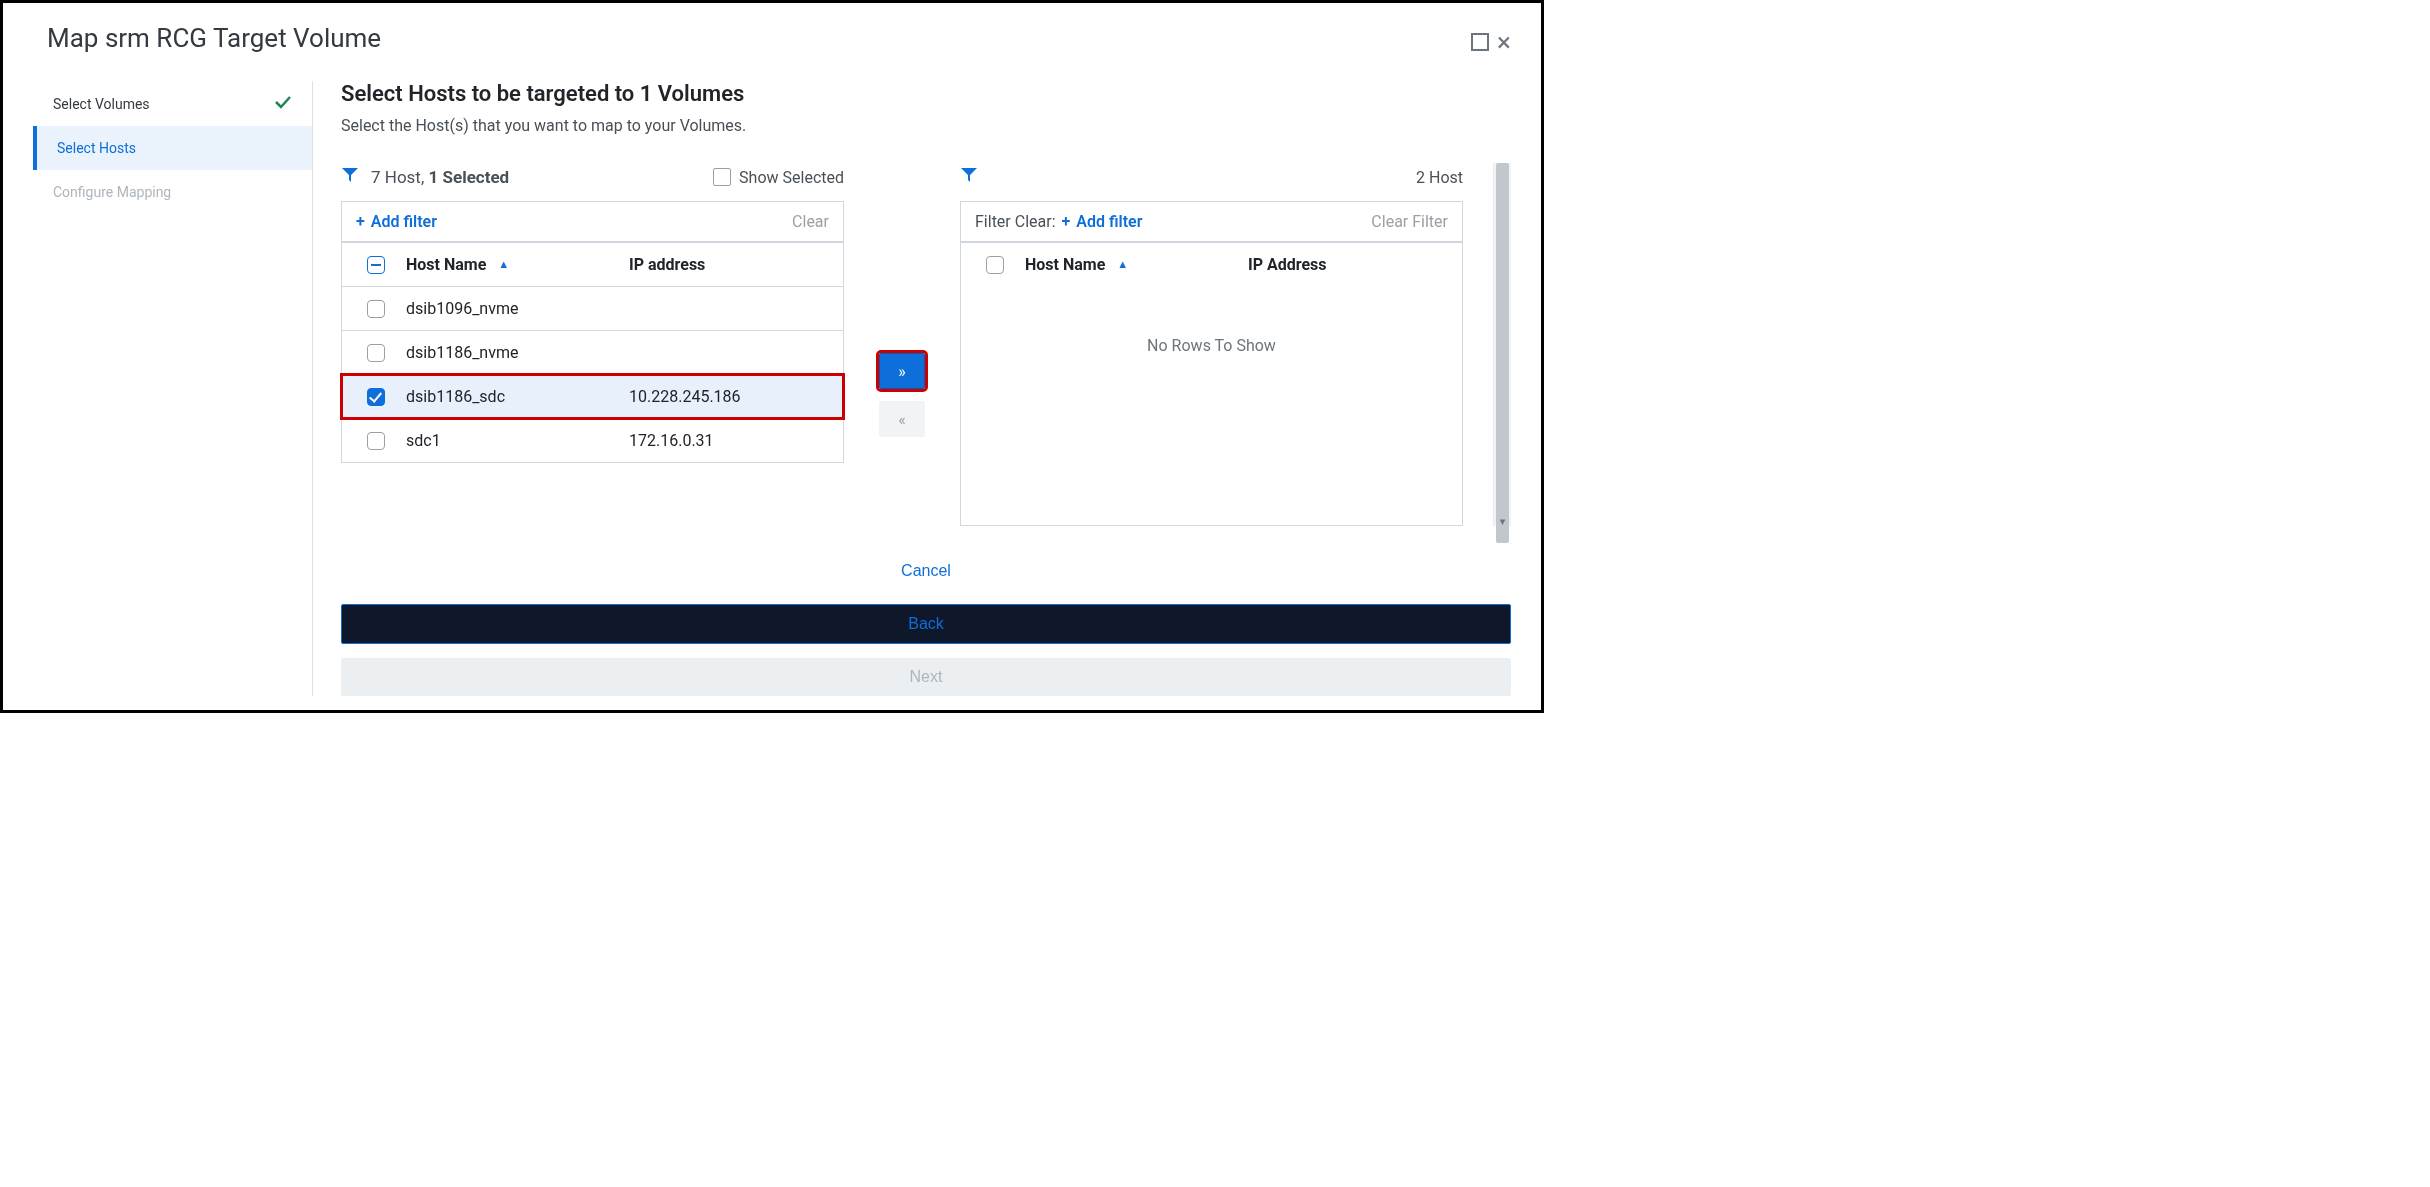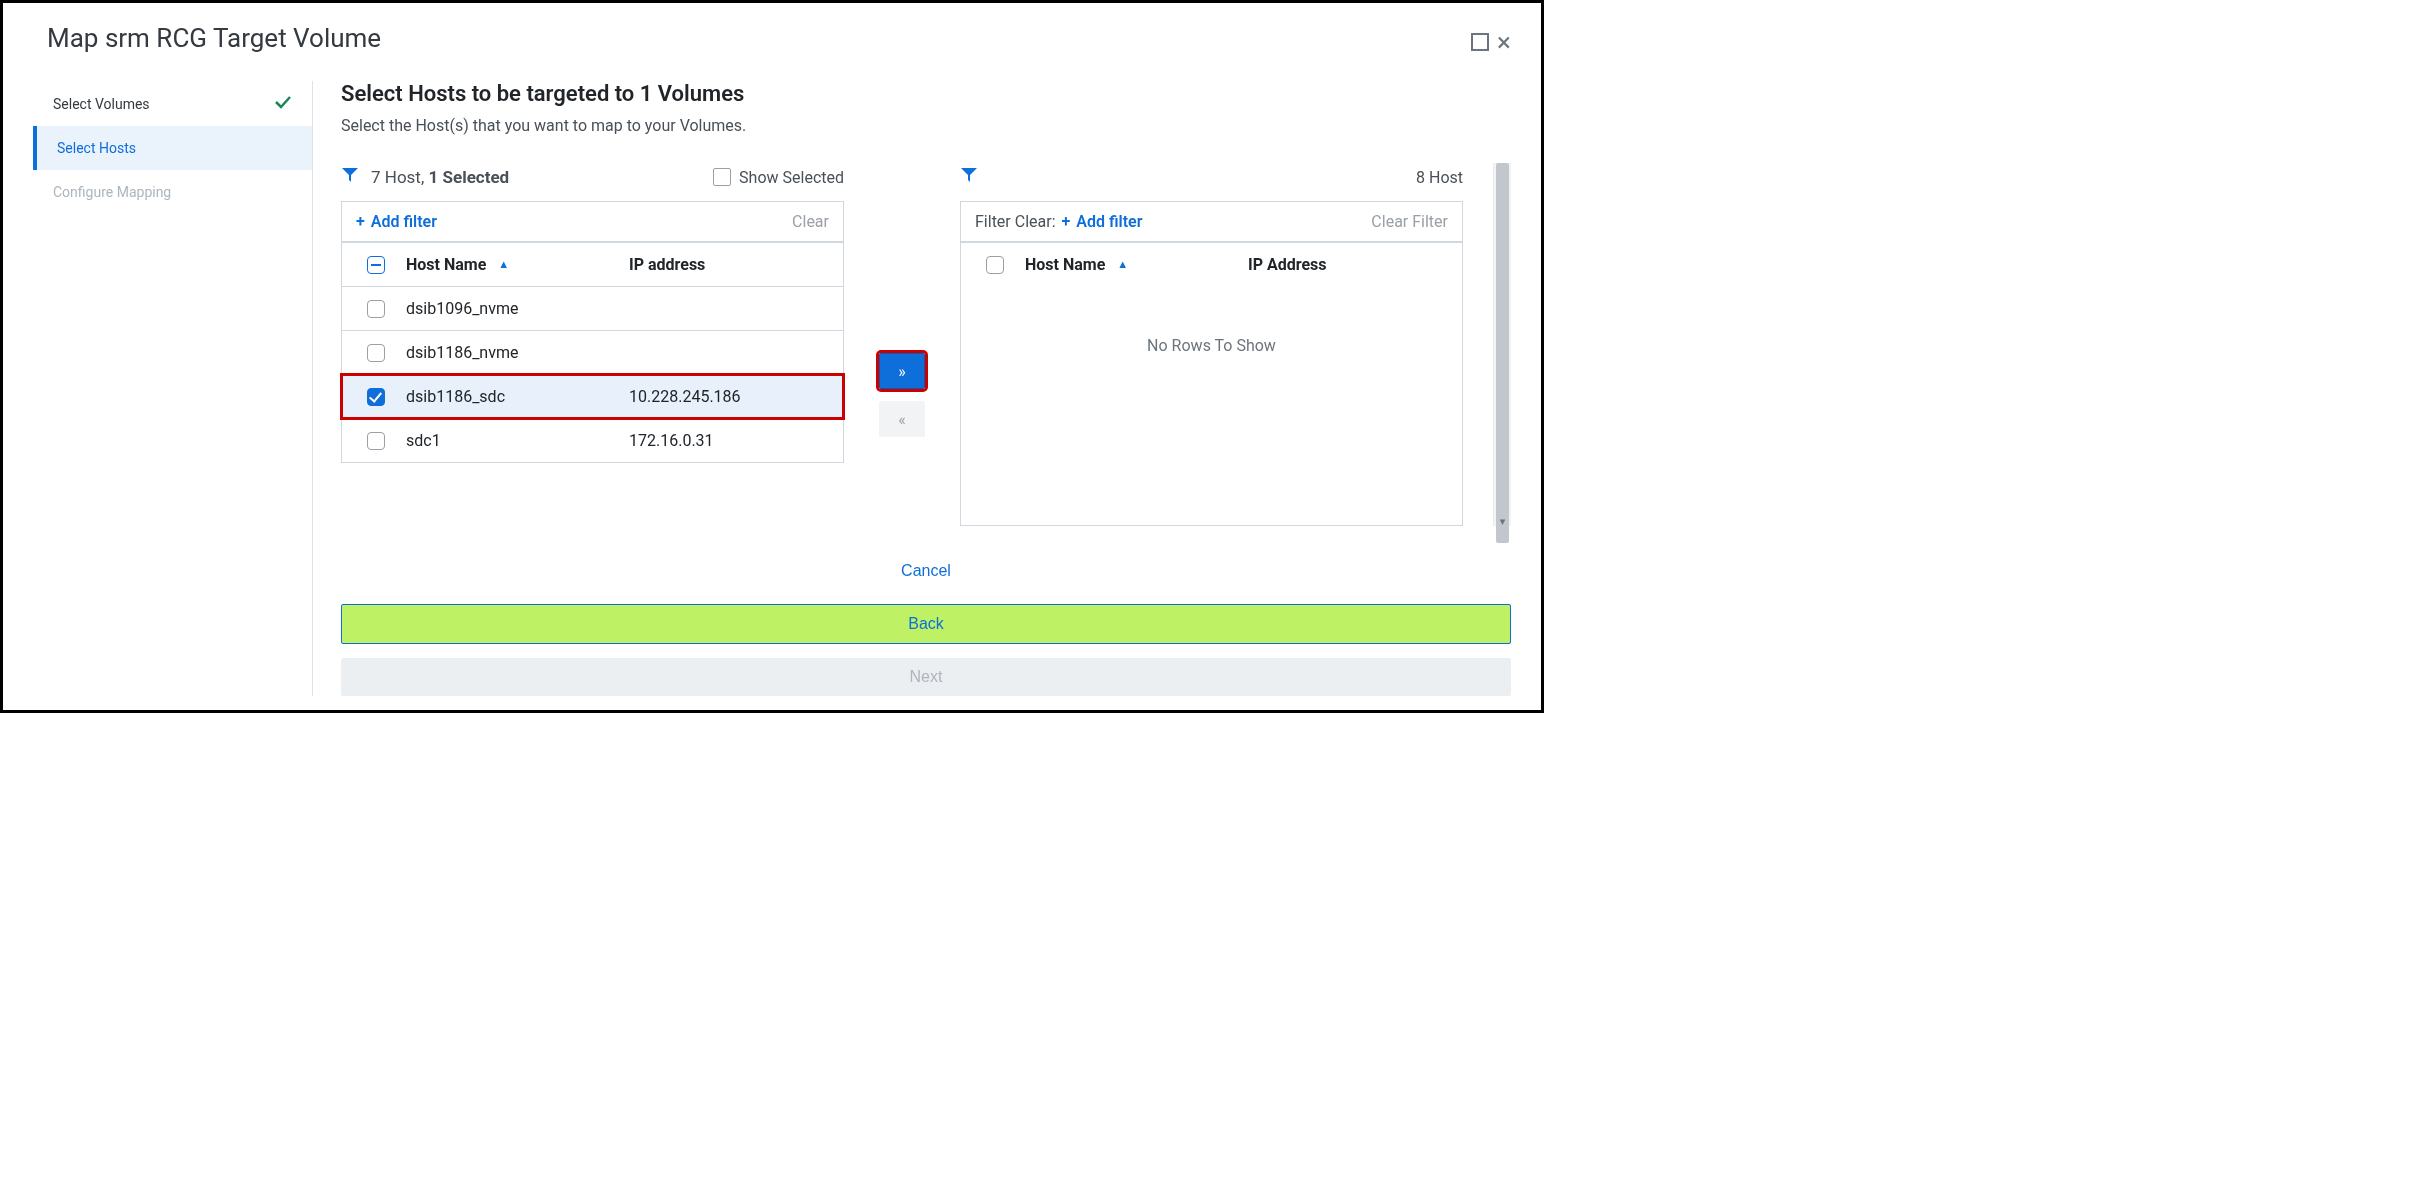--- a/index.html
+++ b/index.html
@@ -79,21 +79,21 @@
 
   .scrollbar { width: 18px; background: #f1f3f5; position: relative; border-left: 1px solid #e9ecef; }
   .thumb { position: absolute; left: 2px; right: 2px; top: 0; height: 380px; background: #c1c7cd; border-radius: 2px; }
   .sb-arrow { position: absolute; left: 0; right: 0; text-align: center; color: #6c757d; font-size: 11px; }
   .sb-arrow.top { top: -2px; }
   .sb-arrow.bot { bottom: -2px; }
 
   .footer { display: flex; justify-content: flex-end; gap: 14px; padding: 16px 0 0 0; margin-top: 10px; flex-direction: column; }
   .btn { padding: 10px 22px; font-size: 16px; border-radius: 2px; cursor: pointer; }
   .btn.link { background: none; border: none; color: #0e6eda; }
-  .btn.outline { background: #bef264; border: 1.5px solid #0e6eda; color: #0e6eda; }
+  .btn.outline { background: #0f172a; border: 1.5px solid #0e6eda; color: #0e6eda; }
   .btn.disabled { background: #eceff1; color: #adb5bd; border: none; }
 
   svg.check path { stroke: #198754; stroke-width: 2.5; fill: none; }
 </style>
 </head>
 <body>
 
 <div class="frame">
 <div class="dialog">
 
@@ -206,21 +206,21 @@
           </div>
         </div>
 
         <div class="panel">
           <div class="panel-top">
             <span class="funnel">
               <svg width="18" height="16" viewBox="0 0 18 16">
                     <path d="M1 1 H17 L10 8 V15 L8 13 V8 Z" fill="#0e6eda"></path>
                   </svg>
             </span>
-            <span class="right-count">8 Host</span>
+            <span class="right-count">2 Host</span>
           </div>
 
           <div class="filter-bar">
             <span class="label">Filter Clear:</span>
             <span class="add-filter">
               <span>+</span>
               <span>Add filter</span>
             </span>
             <span class="clear">Clear Filter</span>
           </div>

